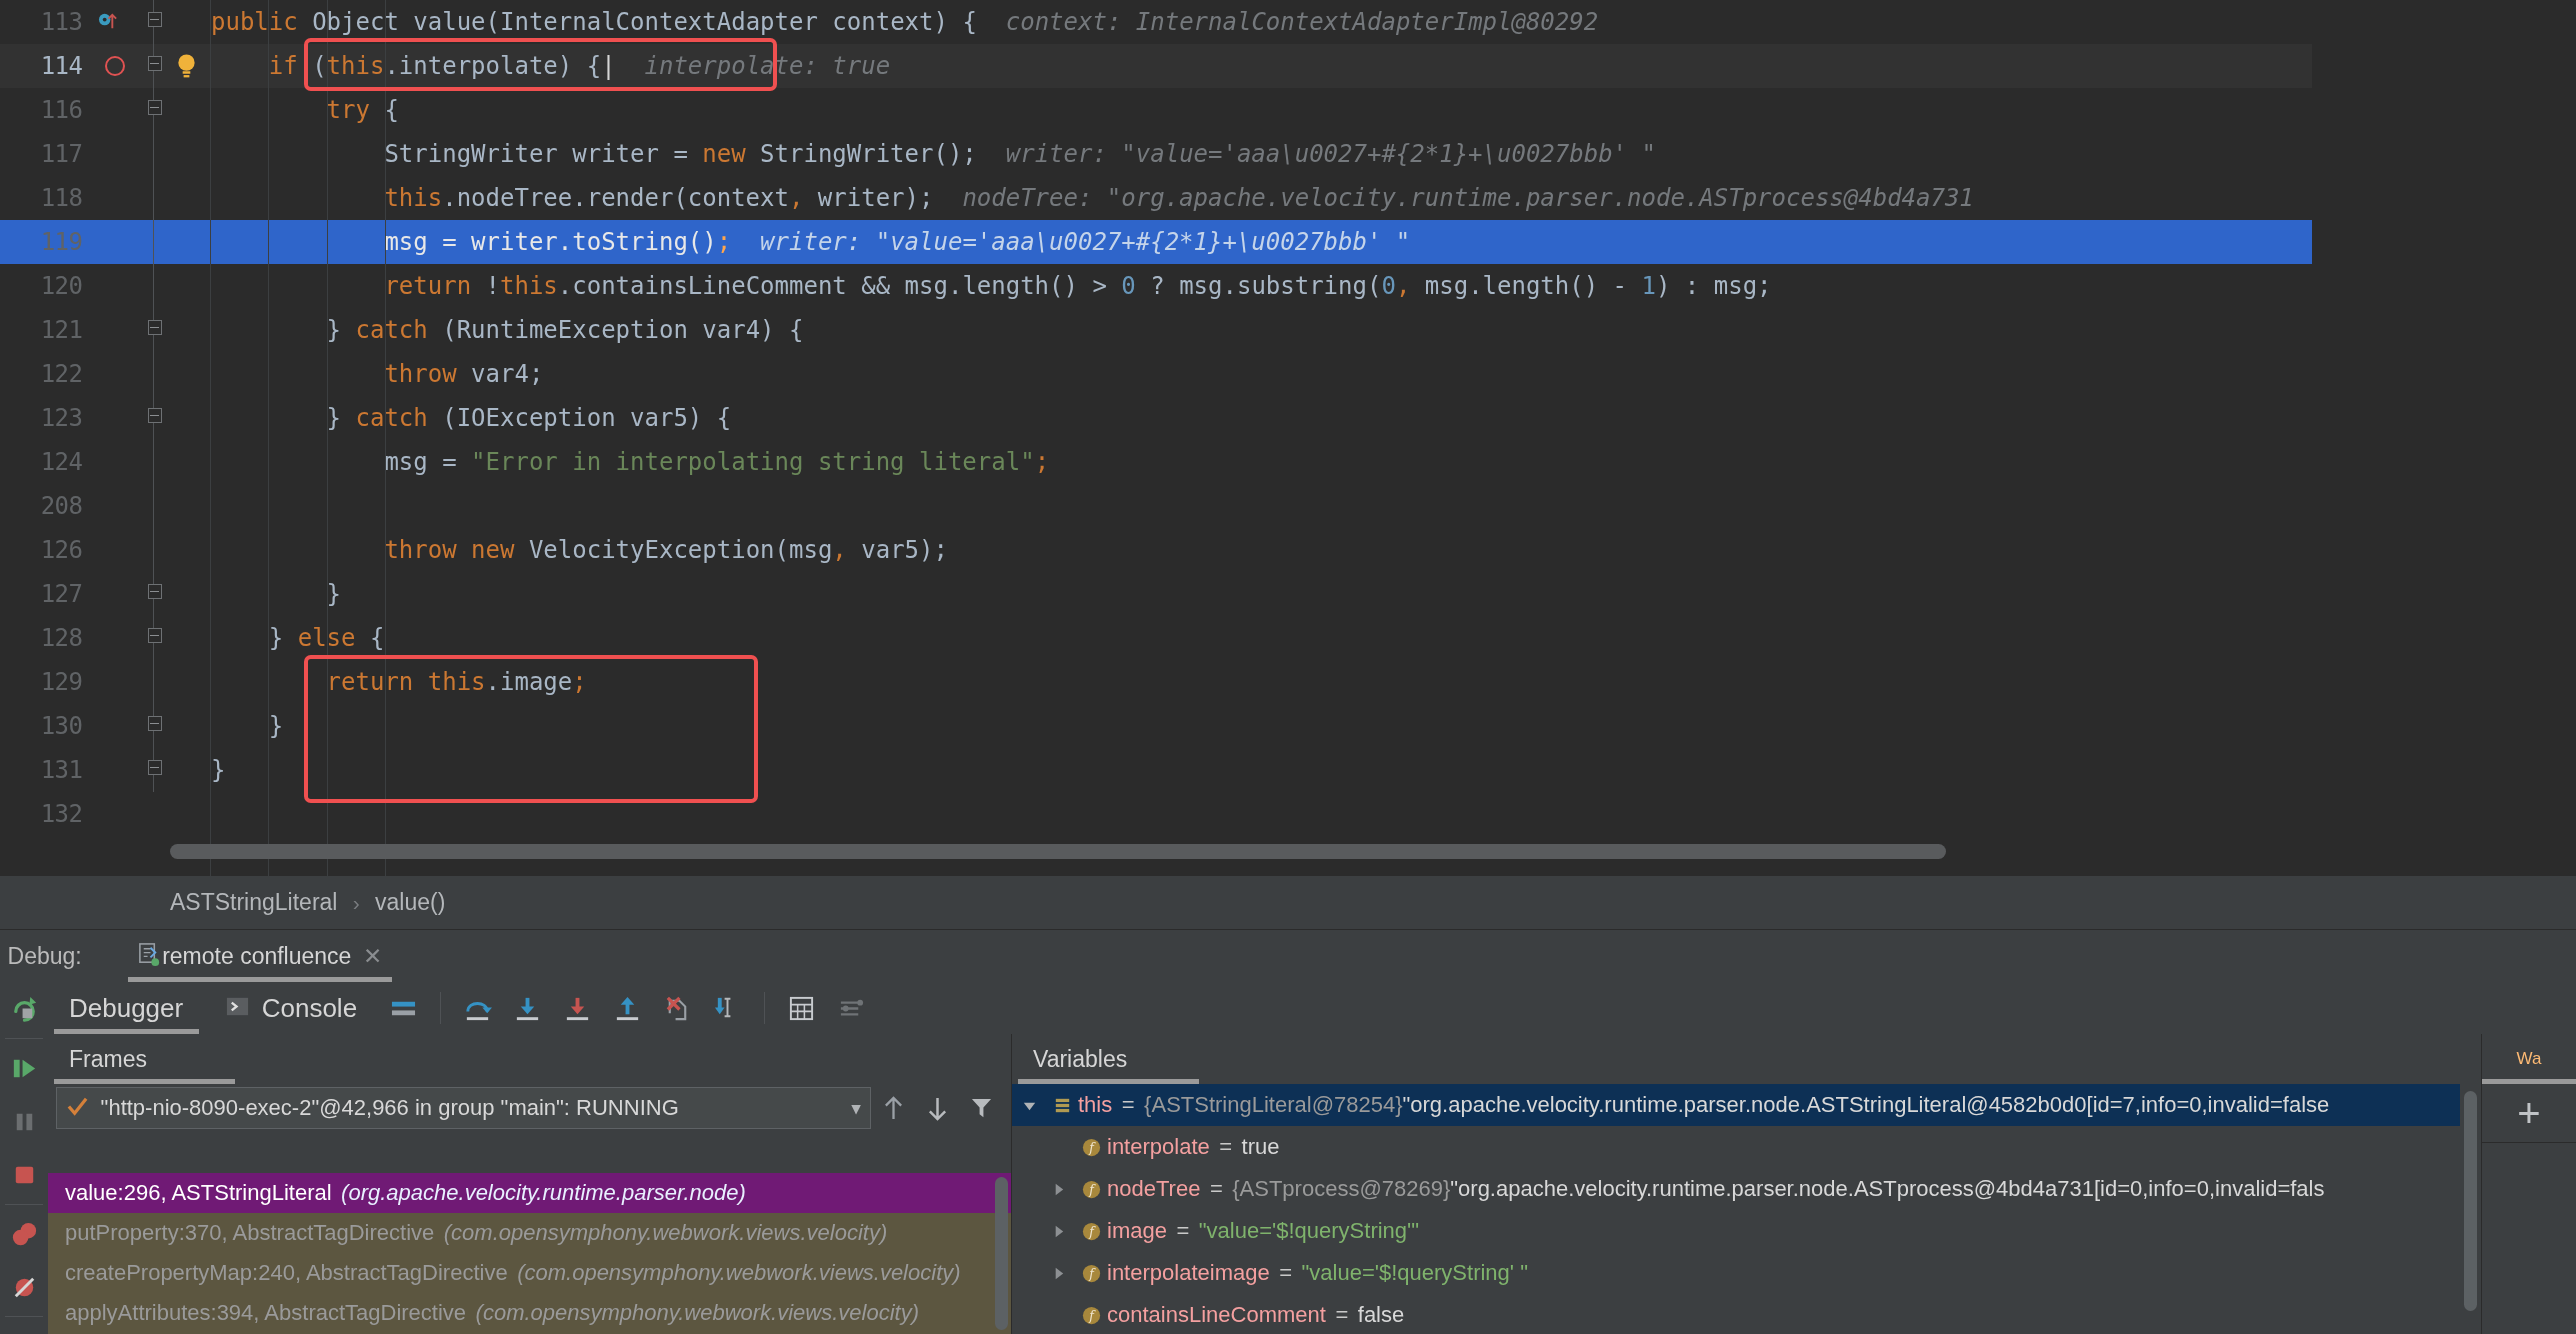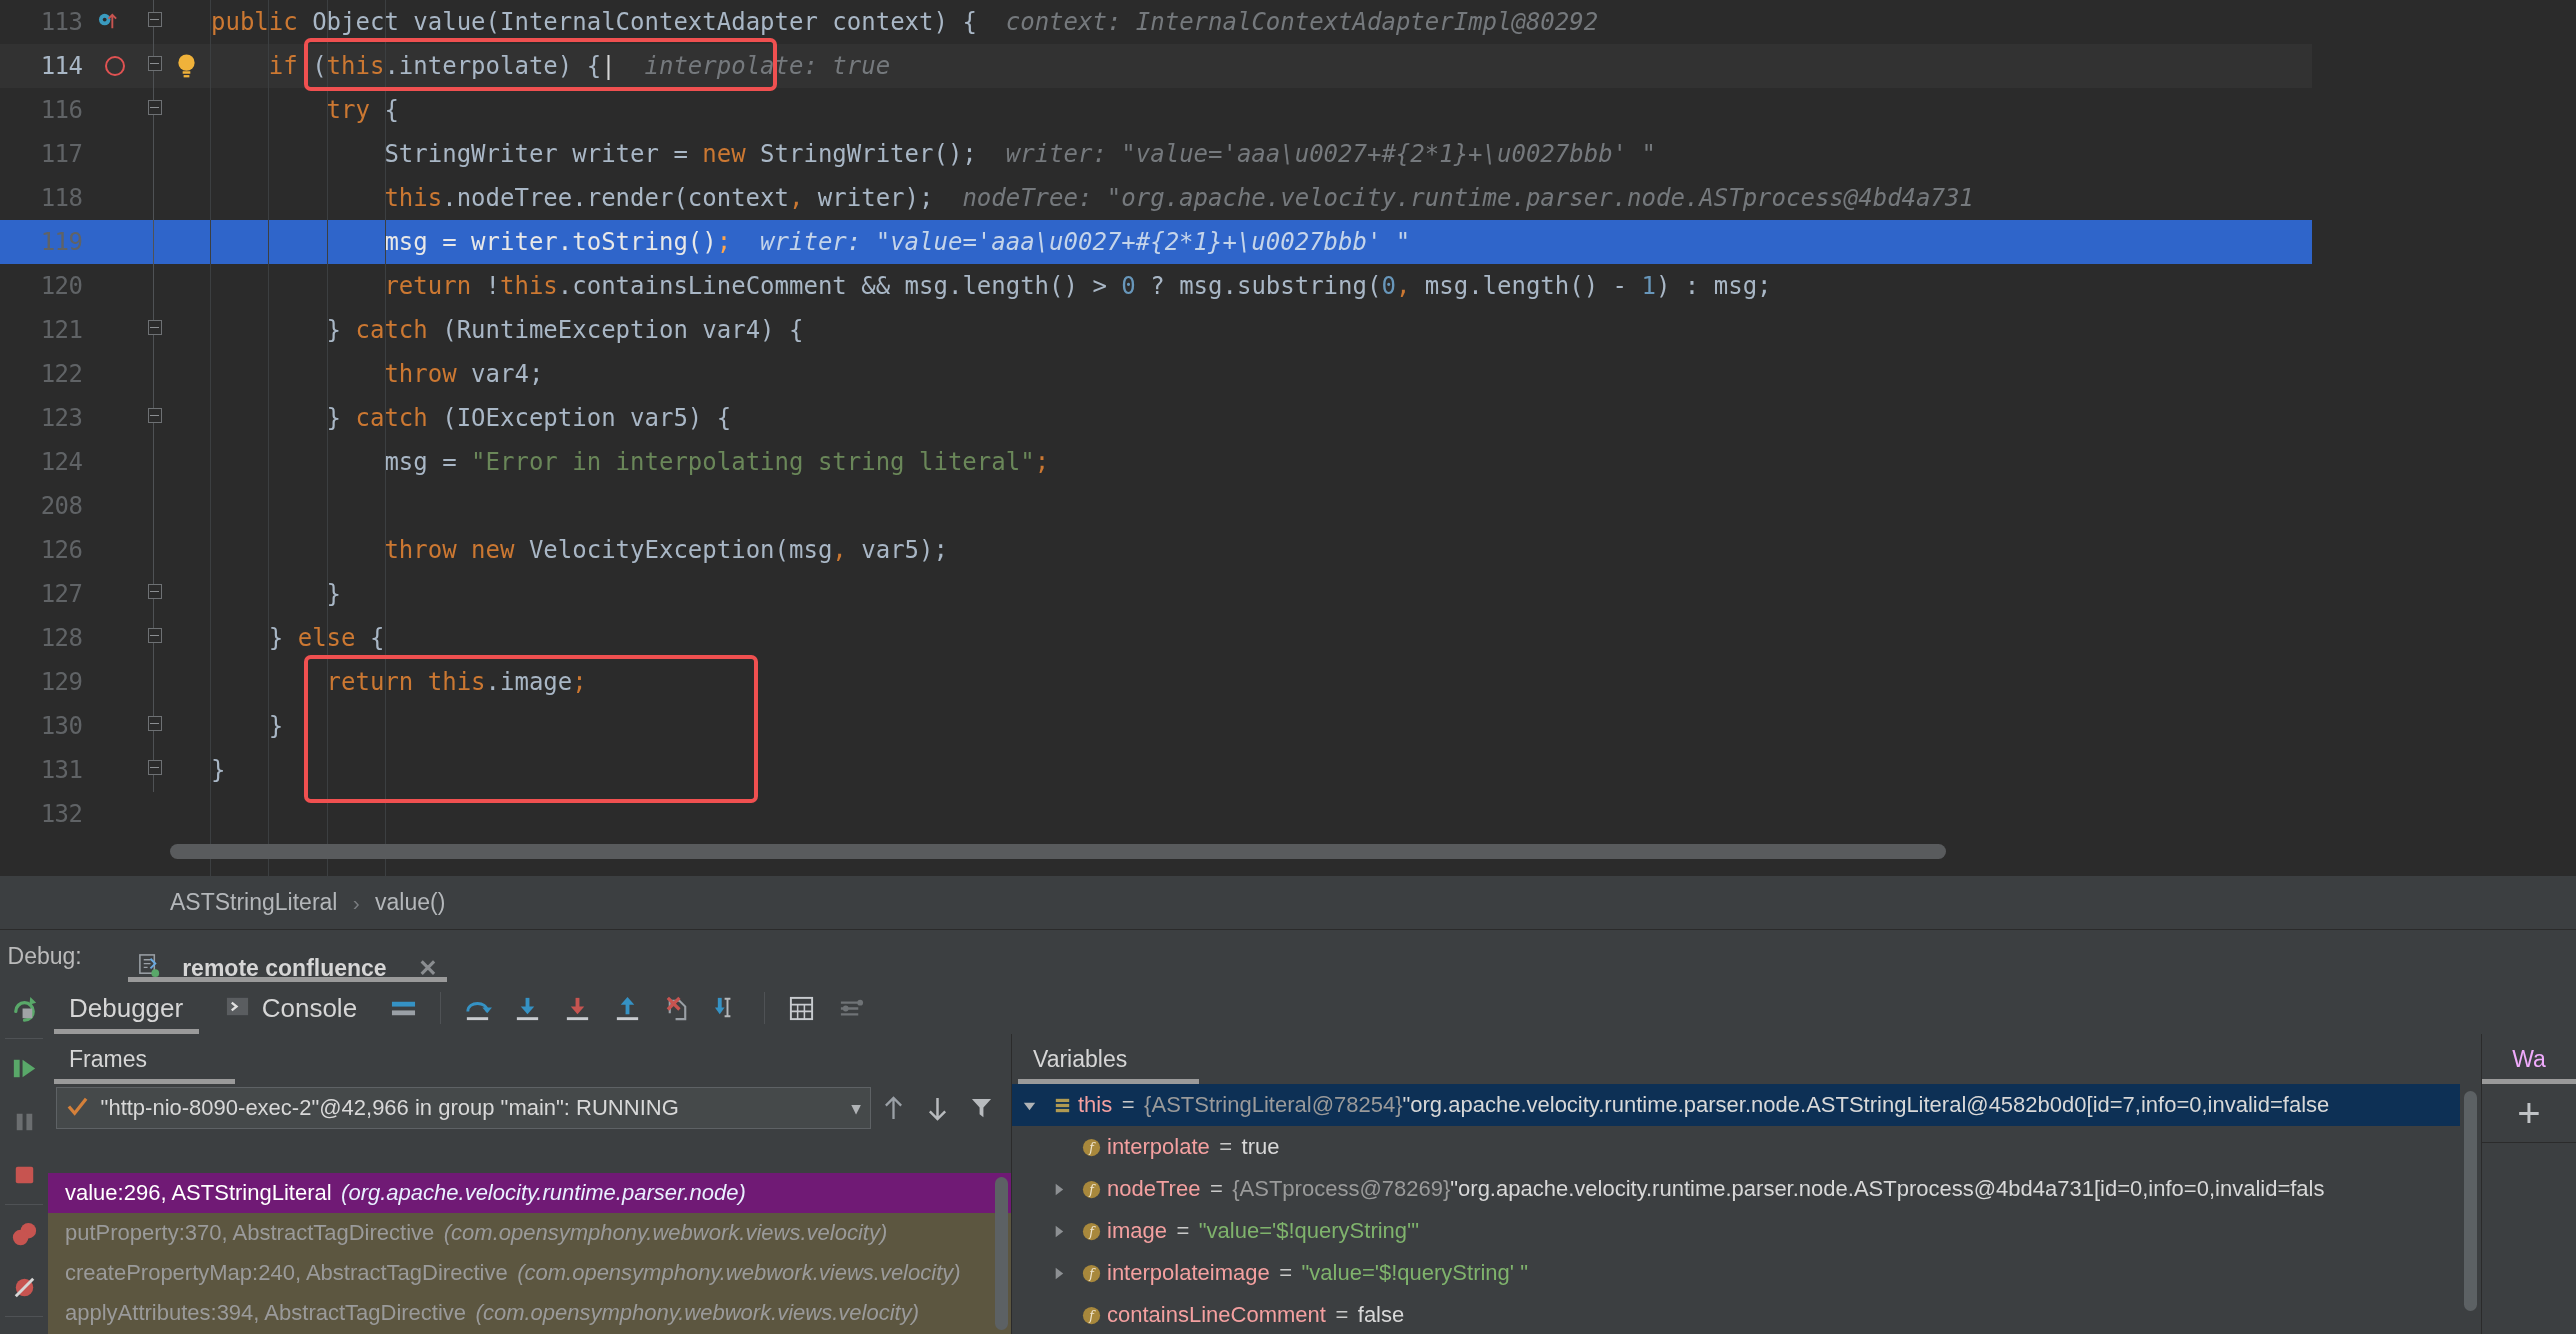--- a/index.html
+++ b/index.html
@@ -60,22 +60,22 @@
   .breadcrumb { position:absolute; left:0; top:876px; width:2576px; height:53px;
     background:#3c3f41; display:flex; align-items:center; padding-left:170px; }
   .bc-item { color:#b4b7ba; font-size:23px; font-family:"Liberation Sans", sans-serif; }
   .bc-sep { color:#7a7d80; font-size:21px; margin:0 15.3px; font-family:"Liberation Sans", sans-serif; }
 
   
   .debug-wrap { position:absolute; left:0; top:930px; width:2576px; height:405px; background:#3c3f41; }
 
   .debug-header { position:relative; height:52px; background:#3c3f41; display:flex; align-items:center; }
   .debug-label { color:#bbbbbb; font-size:23px; margin-left:7.6px; font-family:"Liberation Sans", sans-serif; }
-  .dbg-tab { margin-left:42px; height:52px; display:flex; align-items:flex-end; gap:20px; padding:0 13.4px;
-    position:relative;font-weight:bold; }
+  .dbg-tab { margin-left:42px; height:52px; display:flex; align-items:center; gap:0; padding:0 13.4px;
+    position:relative; }
   .dbg-tab .tab-title { color:#d6d6d6; font-size:23px; font-family:"Liberation Sans", sans-serif; }
   .dbg-tab .tab-close { color:#8a8d90; font-size:23px; margin-left:11.5px; font-family:"Liberation Sans", sans-serif; }
   .dbg-tab::after { content:""; position:absolute; left:3.8px; right:3.8px; bottom:0; height:4.8px; background:#9a9a9a; }
 
   
   .rail { position:absolute; left:0; top:52px; width:48px; height:353px; background:#3c3f41; }
   .rail-btn { position:relative; width:48px; height:53px; display:flex; align-items:center; justify-content:center; }
   .rail-sep { width:38px; height:1px; background:#4f5255; margin:2.9px 4.8px; }
 
   .dbg-body { position:absolute; left:48px; top:52px; right:0; bottom:0; background:#3c3f41; }
@@ -126,21 +126,21 @@
   .vicon { width:32px; flex:0 0 32px; display:flex; align-items:center; justify-content:center; }
   .vname { color:#f4a0a0; }
   .veq { color:#c9c9c9; margin:0 9.5px; }
   .vtype { color:#9a9a9a; }
   .vstr { color:#7fb36c; }
   .vval { color:#d8d8d8; }
   .vars-scroll { position:absolute; right:3.8px; top:57px; width:13.4px; height:286px; }
   .vars-scroll .thumb { width:13.4px; height:220px; background:#5c6164; border-radius:6.7px; }
 
   .watch-hdr { height:50px; display:flex; align-items:center; justify-content:center; position:relative; }
-  .watch-hdr .t { color:#f0abfc; font-size:23px; font-family:"Liberation Sans", sans-serif; }
+  .watch-hdr .t { color:#fdba74; font-size:17px; font-family:"Liberation Sans", sans-serif; }
   .watch-hdr::after { content:""; position:absolute; left:0; right:0; bottom:0; height:4.8px; background:#9a9a9a; }
   .watch-add { height:59px; display:flex; align-items:center; justify-content:center;
       border-bottom:1px solid #2b2b2b; color:#c0c3c6; font-size:40px; font-weight:300;
       font-family:"Liberation Sans", sans-serif; }
 </style>
 </head>
 <body>
 
 <div class="app">
 

